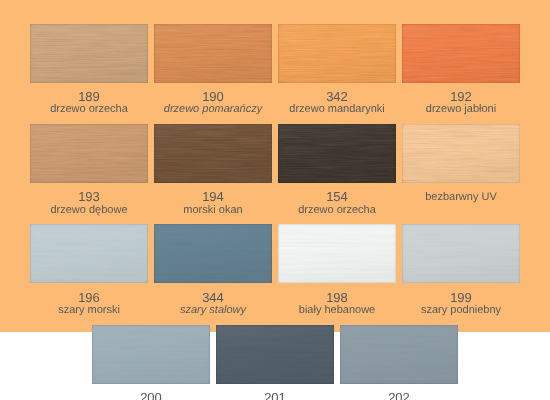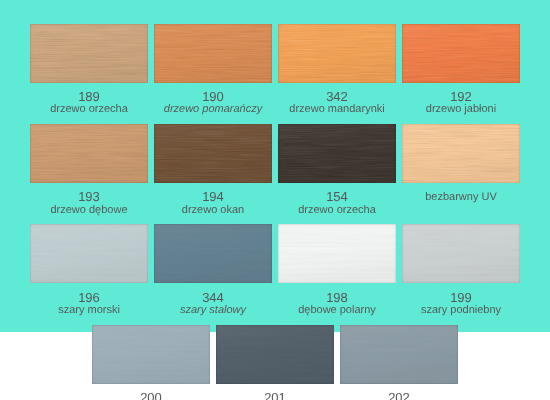--- a/index.html
+++ b/index.html
@@ -3,21 +3,21 @@
 <meta charset="utf-8">
 <title>Paleta kolorow</title>
 <style>
   html,body{margin:0;padding:0;}
   body{
     width:550px;height:400px;overflow:hidden;background:#ffffff;
     font-family:"Liberation Sans",sans-serif;
     -webkit-font-smoothing:antialiased;
     text-rendering:geometricPrecision;
   }
-  #page{position:relative;width:550px;height:332px;background:#5eead4;}
+  #page{position:relative;width:550px;height:332px;background:#fdba74;}
 
   .cell{position:absolute;}
 
   .chip{position:absolute;left:0;top:0;width:118px;height:59px;overflow:hidden;
         filter:blur(0.35px);}
   .chip .base{position:absolute;left:0;top:0;right:0;bottom:0;}
   .chip svg{position:absolute;left:0;top:0;display:block;}
   .chip .edge{position:absolute;left:0;top:0;right:0;bottom:0;
     box-shadow:inset 0 0 0 1px rgba(0,0,0,0.045),
                inset 0 2px 3px -1px rgba(0,0,0,0.05),
@@ -226,21 +226,21 @@
               <stop offset="0.68" stop-color="#000000" stop-opacity="0.012"></stop>
               <stop offset="1" stop-color="#000000" stop-opacity="0.04"></stop>
             </linearGradient>
           </defs>
           <rect x="0" y="0" width="118" height="59" filter="url(#tex5)"></rect>
           <rect x="0" y="0" width="118" height="59" fill="url(#lg5)"></rect>
         </svg>
         <div class="edge"></div>
       </div>
       <div class="code" style="top: 66.4px;">194</div>
-      <div class="name" style="top: 80.5px;">drzewo okan</div>
+      <div class="name" style="top: 80.5px;">morski okan</div>
     </div>
     <div class="cell" style="left: 278px; top: 124.1px; width: 118px;">
       <div class="chip">
         <div class="base" style="background: rgb(60, 52, 44);"></div>
         <svg width="118" height="59" viewBox="0 0 118 59">
           <defs>
             <filter id="tex6" x="-10%" y="-10%" width="120%" height="120%" color-interpolation-filters="sRGB">
               <feTurbulence type="fractalNoise" baseFrequency="0.025 1.1" numOctaves="4" seed="45" result="n"></feTurbulence>
               <feColorMatrix in="n" type="saturate" values="0" result="g"></feColorMatrix>
               <feComponentTransfer in="g" result="c">
@@ -390,21 +390,21 @@
               <stop offset="0.68" stop-color="#000000" stop-opacity="0.012"></stop>
               <stop offset="1" stop-color="#000000" stop-opacity="0.04"></stop>
             </linearGradient>
           </defs>
           <rect x="0" y="0" width="118" height="59" filter="url(#tex10)"></rect>
           <rect x="0" y="0" width="118" height="59" fill="url(#lg10)"></rect>
         </svg>
         <div class="edge"></div>
       </div>
       <div class="code" style="top: 66.4px;">198</div>
-      <div class="name" style="top: 80.5px;">dębowe polarny</div>
+      <div class="name" style="top: 80.5px;">biały hebanowe</div>
     </div>
     <div class="cell" style="left: 402px; top: 224.3px; width: 118px;">
       <div class="chip">
         <div class="base" style="background: rgb(206, 211, 212);"></div>
         <svg width="118" height="59" viewBox="0 0 118 59">
           <defs>
             <filter id="tex11" x="-10%" y="-10%" width="120%" height="120%" color-interpolation-filters="sRGB">
               <feTurbulence type="fractalNoise" baseFrequency="0.012 0.38" numOctaves="3" seed="80" result="n"></feTurbulence>
               <feColorMatrix in="n" type="saturate" values="0" result="g"></feColorMatrix>
               <feComponentTransfer in="g" result="c">

